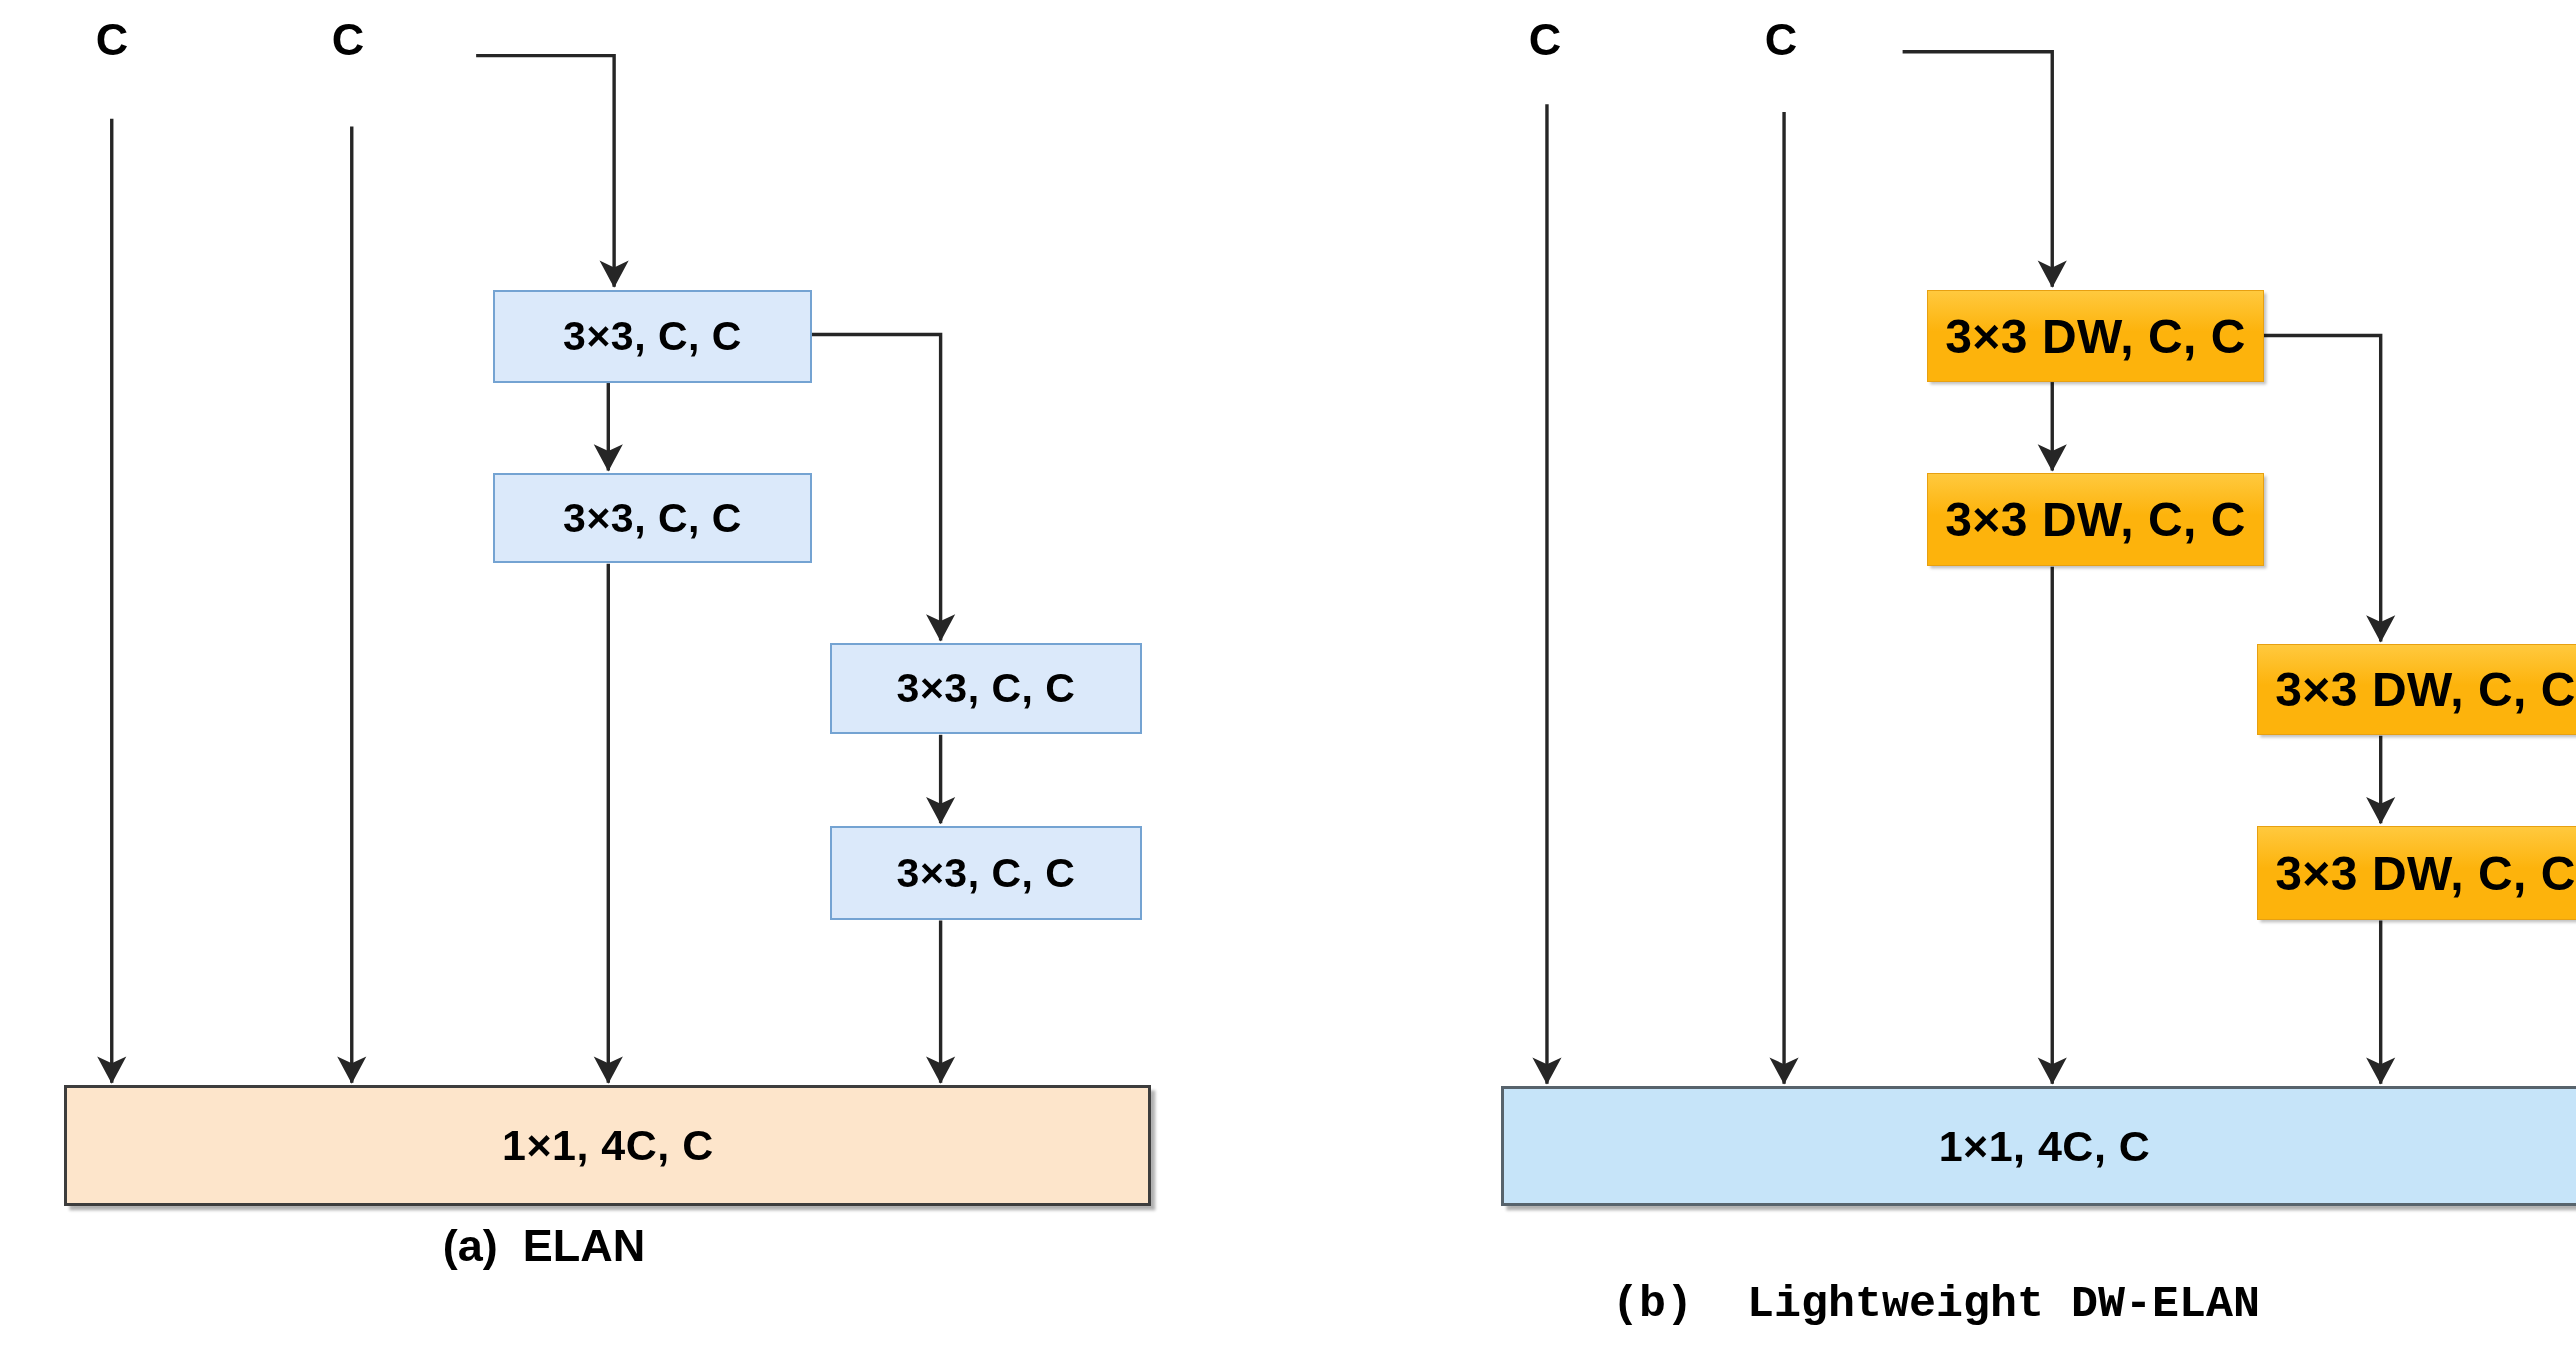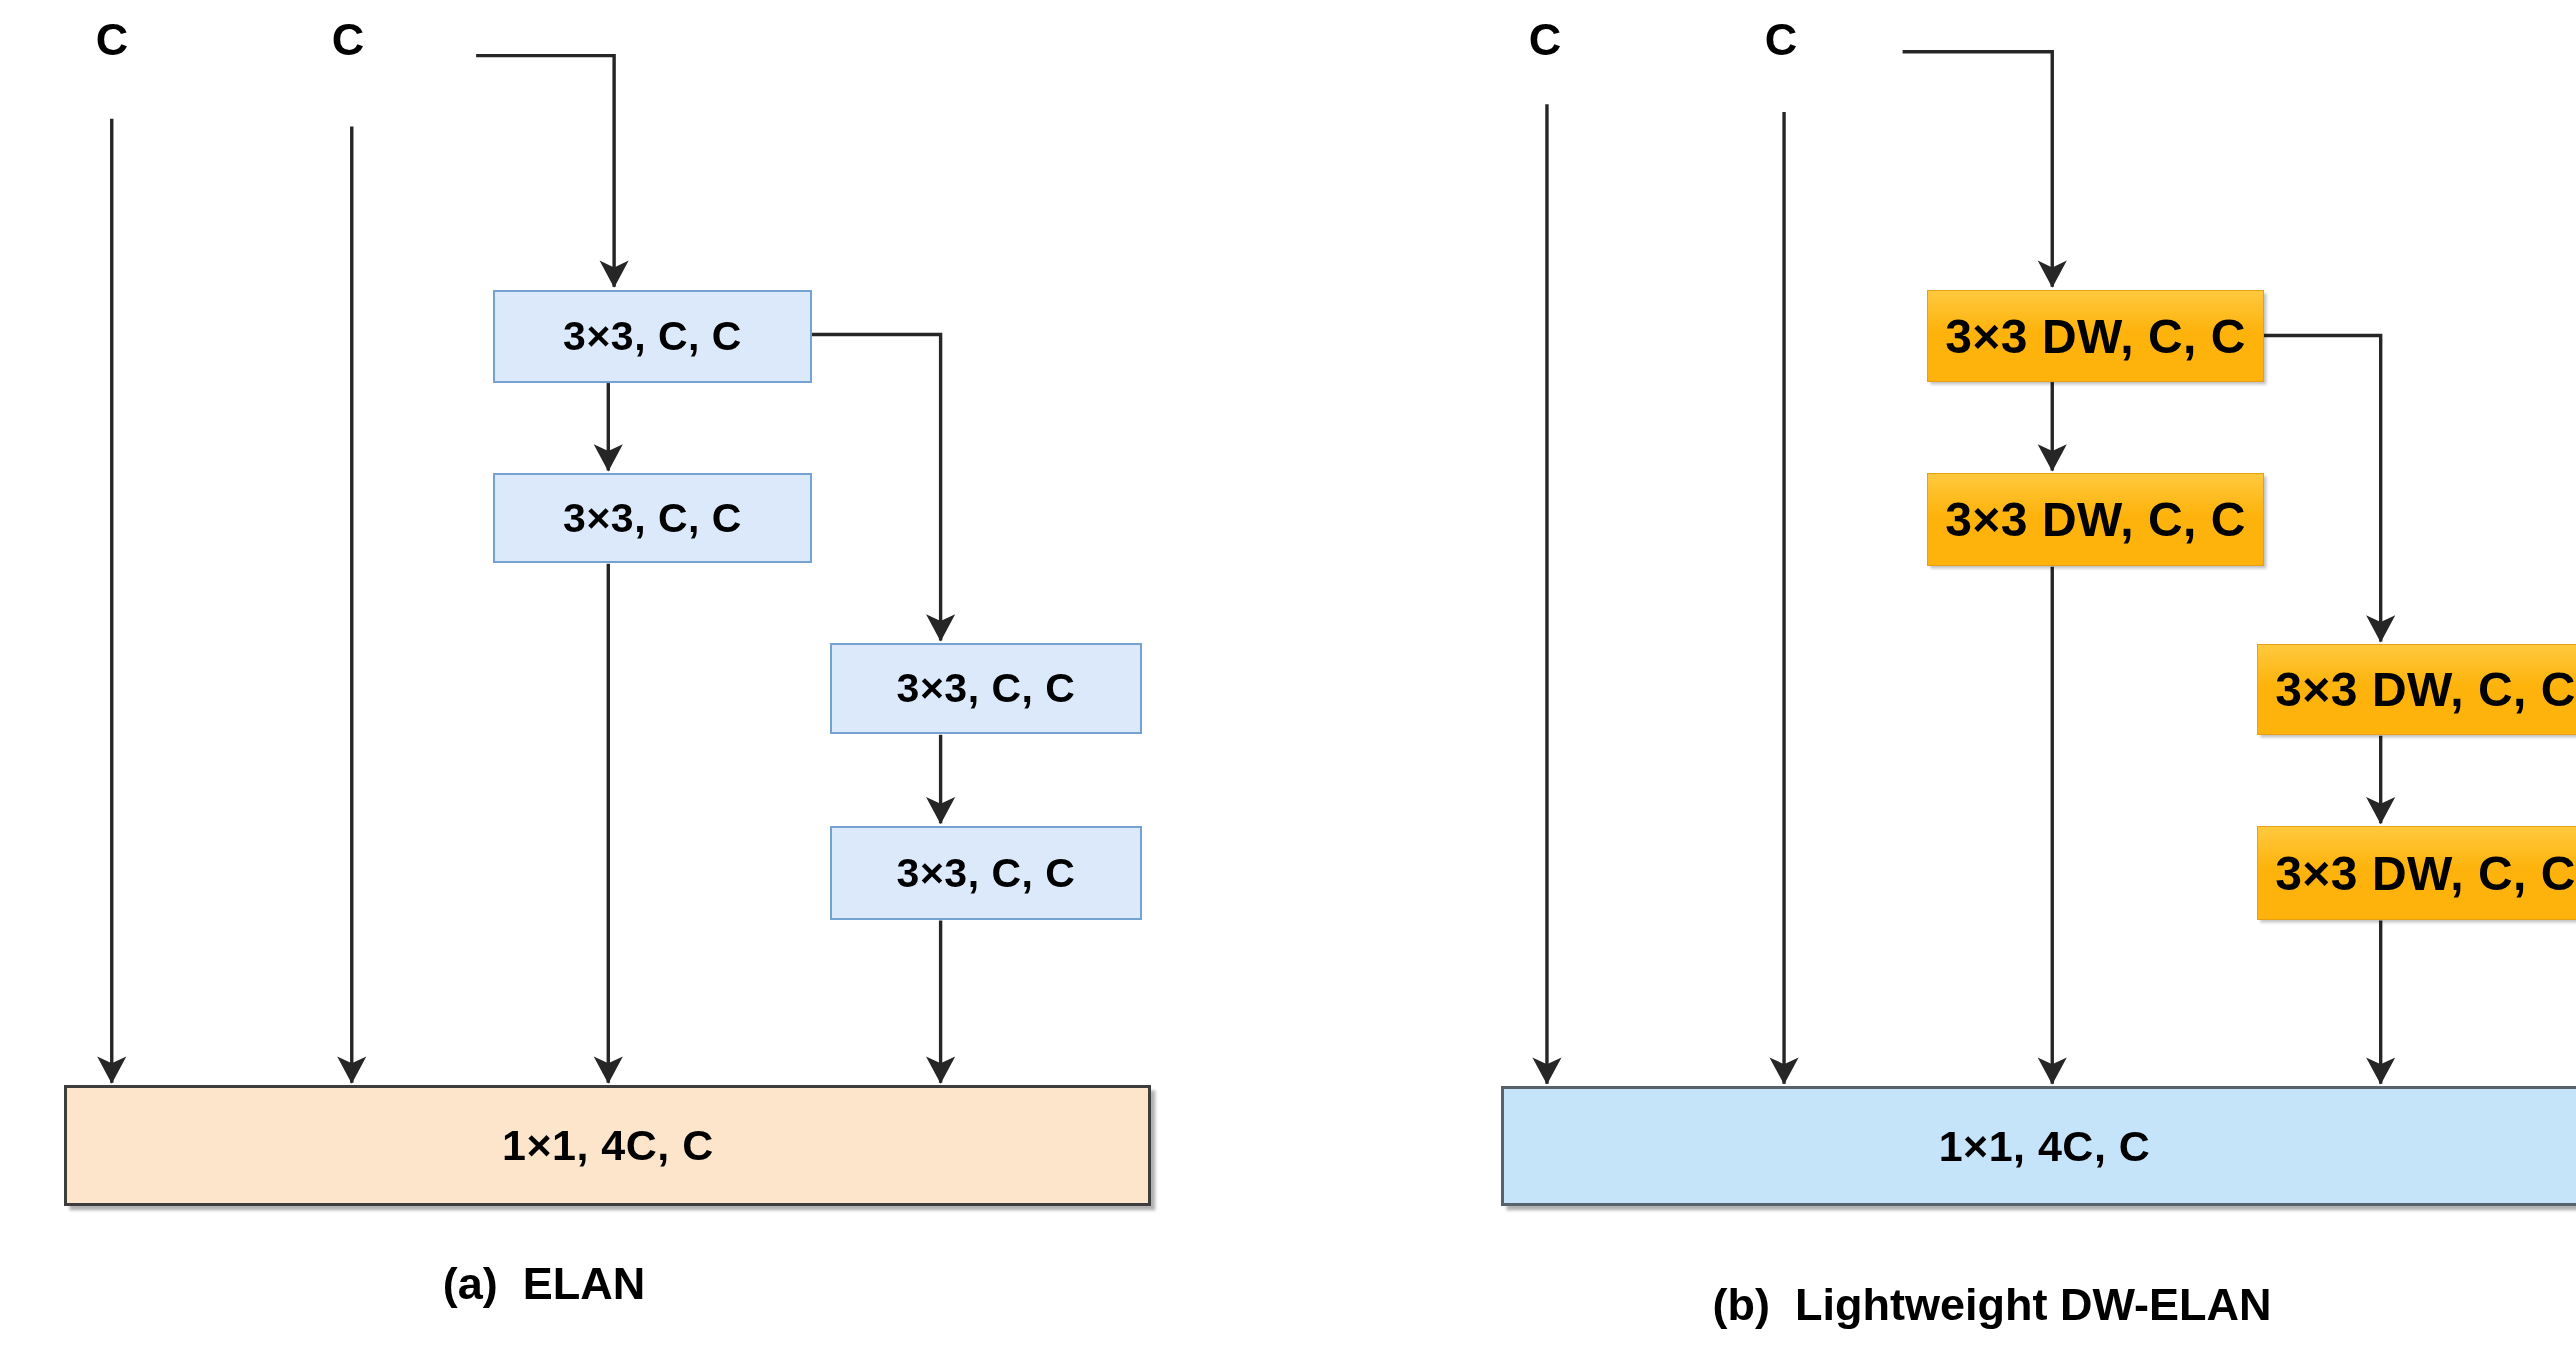--- a/index.html
+++ b/index.html
@@ -98,28 +98,28 @@
   <div class="c-label" style="left:112px; top:13.6px;">C</div>
   <div class="c-label" style="left:348px; top:13.6px;">C</div>
 
   <div class="box conv-a" style="left:449px; top:290px; width:319px; height:93px;">3×3, C, C</div>
   <div class="box conv-a" style="left:449px; top:473px; width:319px; height:90px;">3×3, C, C</div>
   <div class="box conv-a" style="left:786px; top:643px; width:312px; height:91px;">3×3, C, C</div>
   <div class="box conv-a" style="left:786px; top:826px; width:312px; height:94px;">3×3, C, C</div>
 
   <div class="box output-a" style="left:20.4px; top:1085px; width:1087px; height:121px;">1×1, 4C, C</div>
 
-  <div class="caption" style="left:544px; top:1258px;">(a)  ELAN</div>
+  <div class="caption" style="left:544px; top:1220px;">(a)  ELAN</div>
 
   <div class="c-label" style="left:1545px; top:13.6px;">C</div>
   <div class="c-label" style="left:1781px; top:13.6px;">C</div>
 
   <div class="box conv-b" style="left:1883px; top:290px; width:337px; height:92px;">3×3 DW, C, C</div>
   <div class="box conv-b" style="left:1883px; top:473px; width:337px; height:93px;">3×3 DW, C, C</div>
   <div class="box conv-b" style="left:2213px; top:644px; width:337px; height:91px;">3×3 DW, C, C</div>
   <div class="box conv-b" style="left:2213px; top:826px; width:337px; height:94px;">3×3 DW, C, C</div>
 
   <div class="box output-b" style="left:1457px; top:1086px; width:1087px; height:120px;">1×1, 4C, C</div>
 
-  <div class="caption" style="left:1992px; top:1279px;">(b)  Lightweight DW-ELAN</div>
+  <div class="caption" style="left:1936px; top:1279px;font-family:Liberation Mono, monospace;">(b)  Lightweight DW-ELAN</div>
 
 </div>
 
 
 </body></html>

